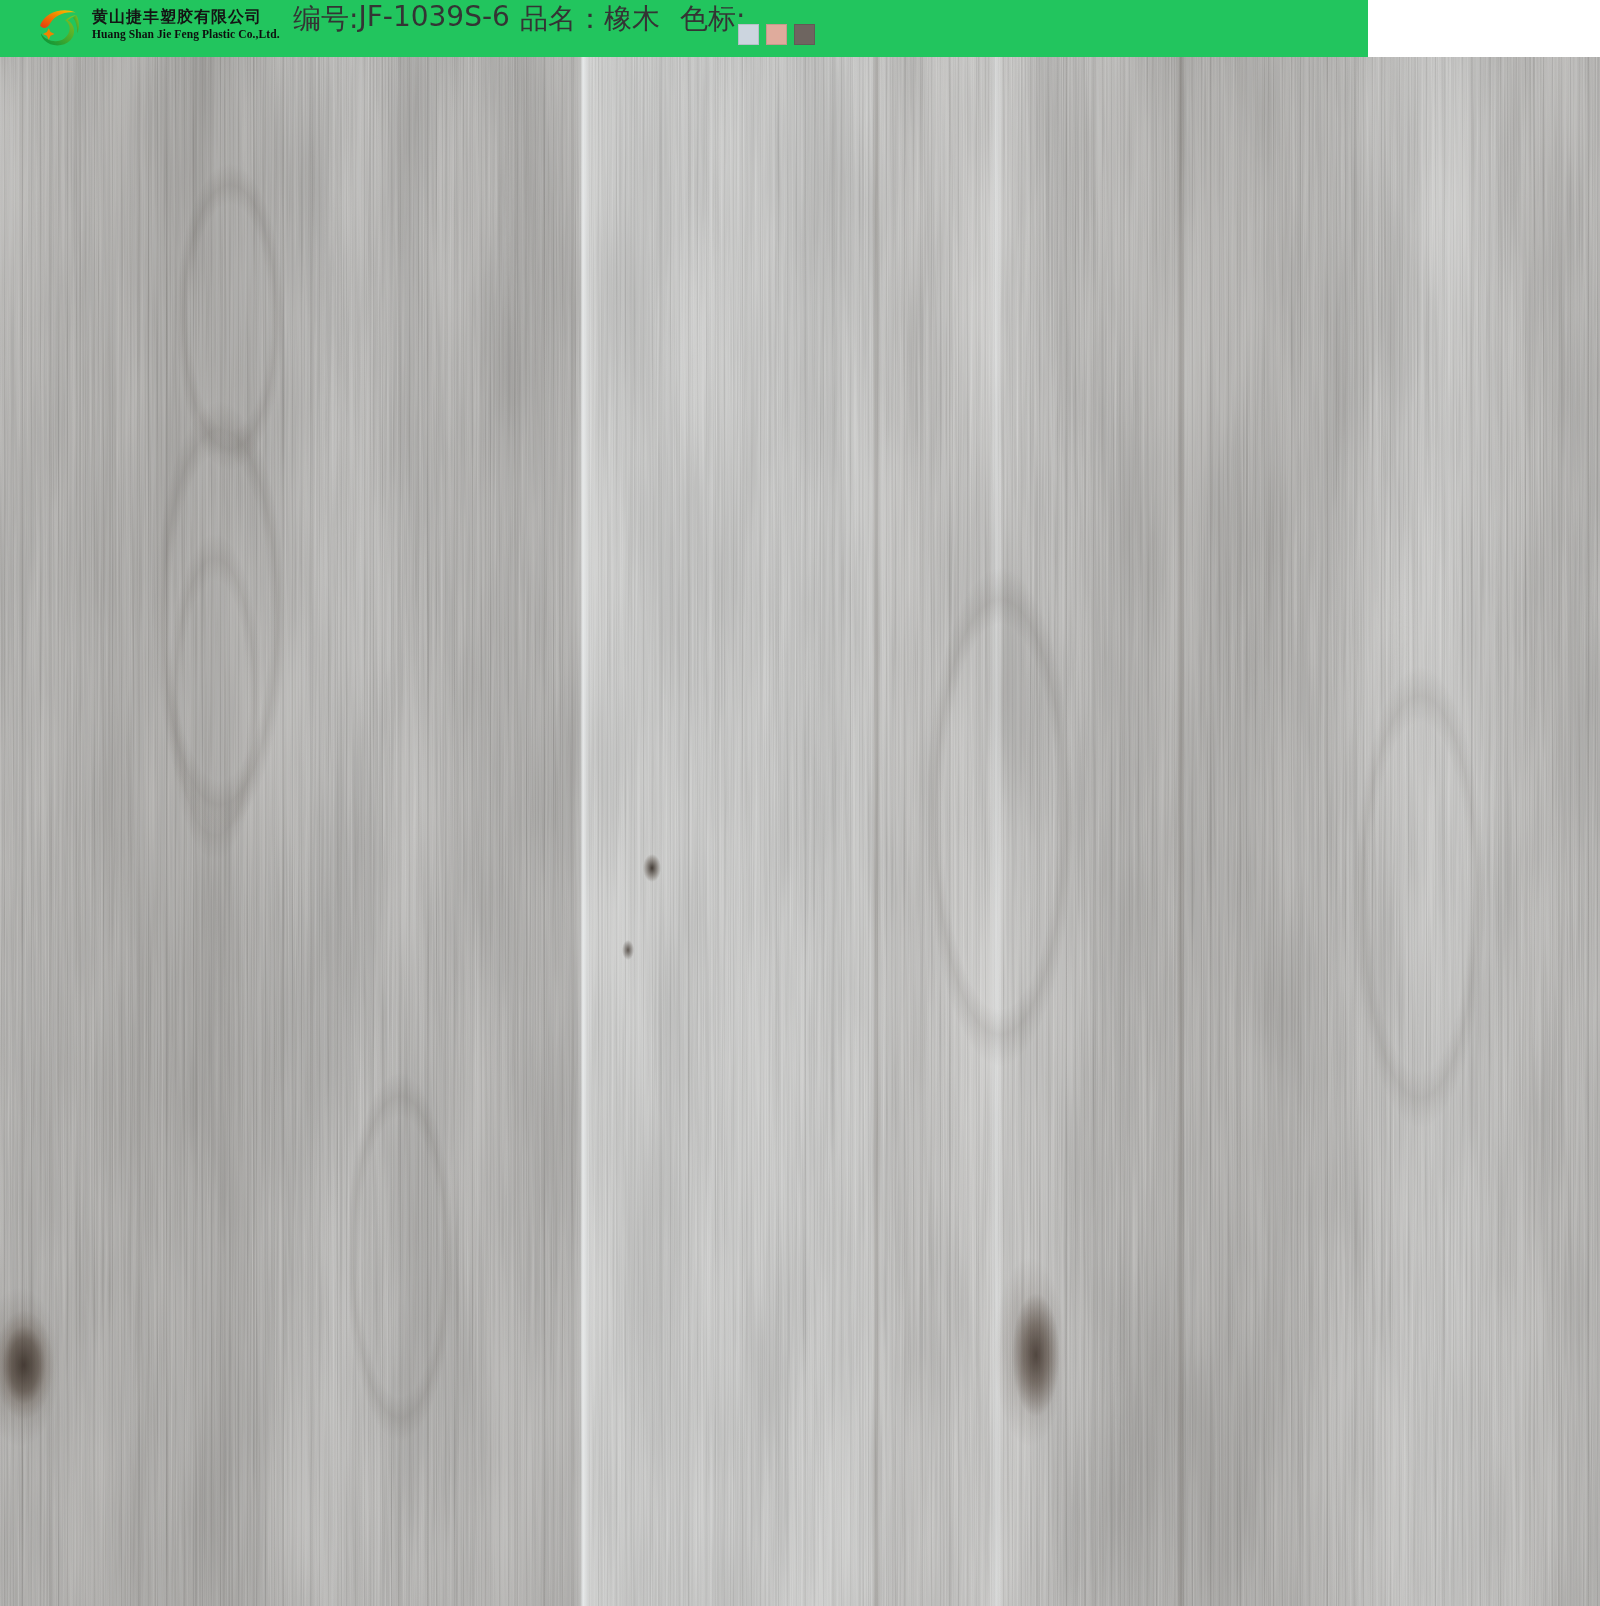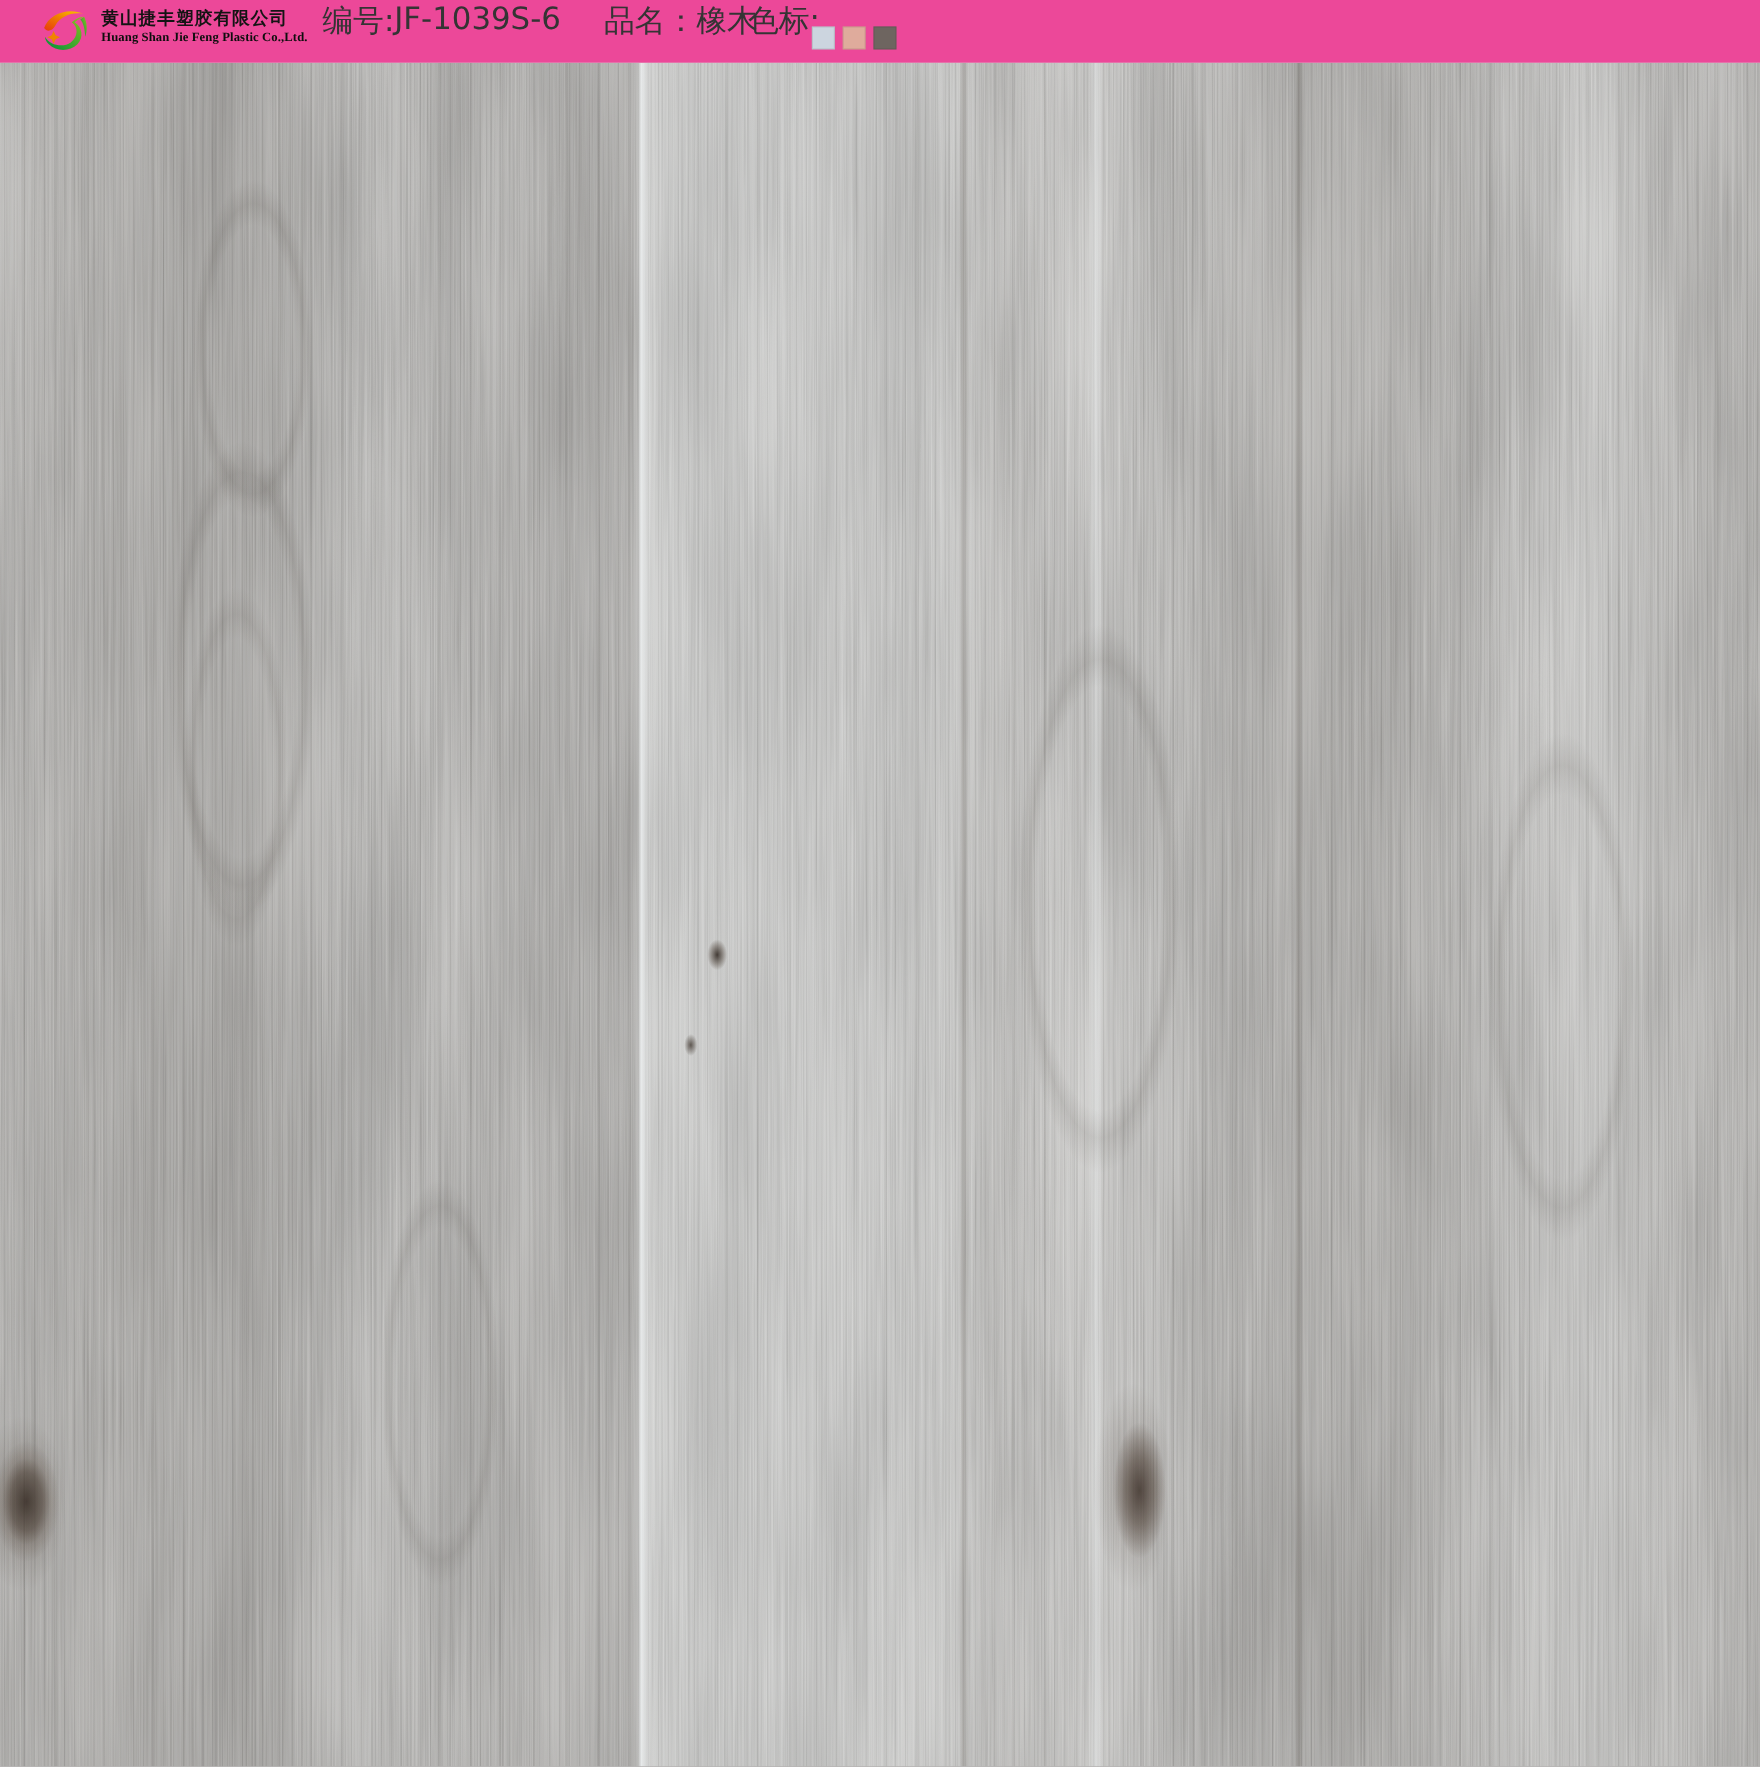--- a/index.html
+++ b/index.html
@@ -8,22 +8,22 @@
     width: 1600px; height: 1606px;
     position: relative;
     background: #ffffff;
     font-family: "Liberation Sans", sans-serif;
     overflow: hidden;
   }
 
   
   .header {
     position: absolute; top: 0; left: 0;
-    width: 1600px; height: 57px;
-    background: #ec4899;
+    width: 1368px; height: 57px;
+    background: #22c55e;
     z-index: 10;
   }
   .logo {
     position: absolute; left: 34px; top: 4px;
     width: 52px; height: 50px;
   }
   .company {
     position: absolute; left: 92px; top: 7px;
     white-space: nowrap;
   }
@@ -43,21 +43,21 @@
   }
   .field {
     position: absolute; top: 0; height: 57px;
     display: flex; align-items: flex-start;
     font-size: 28px; font-weight: 500;
     color: #343434;
     white-space: nowrap;
     font-family: "DejaVu Sans", sans-serif;
   }
   .field-code  { left: 293px; }
-  .field-name  { left: 520px; margin-left: 29px; }
+  .field-name  { left: 520px; }
   .field-color { left: 680px; }
   .field-size  { left: 893px; }
   .swatch-row {
     position: absolute; left: 738px; top: 24px;
     display: flex; gap: 7px;
   }
   .swatch {
     width: 21px; height: 21px;
     border: 1px solid rgba(0,0,0,0.10);
   }

